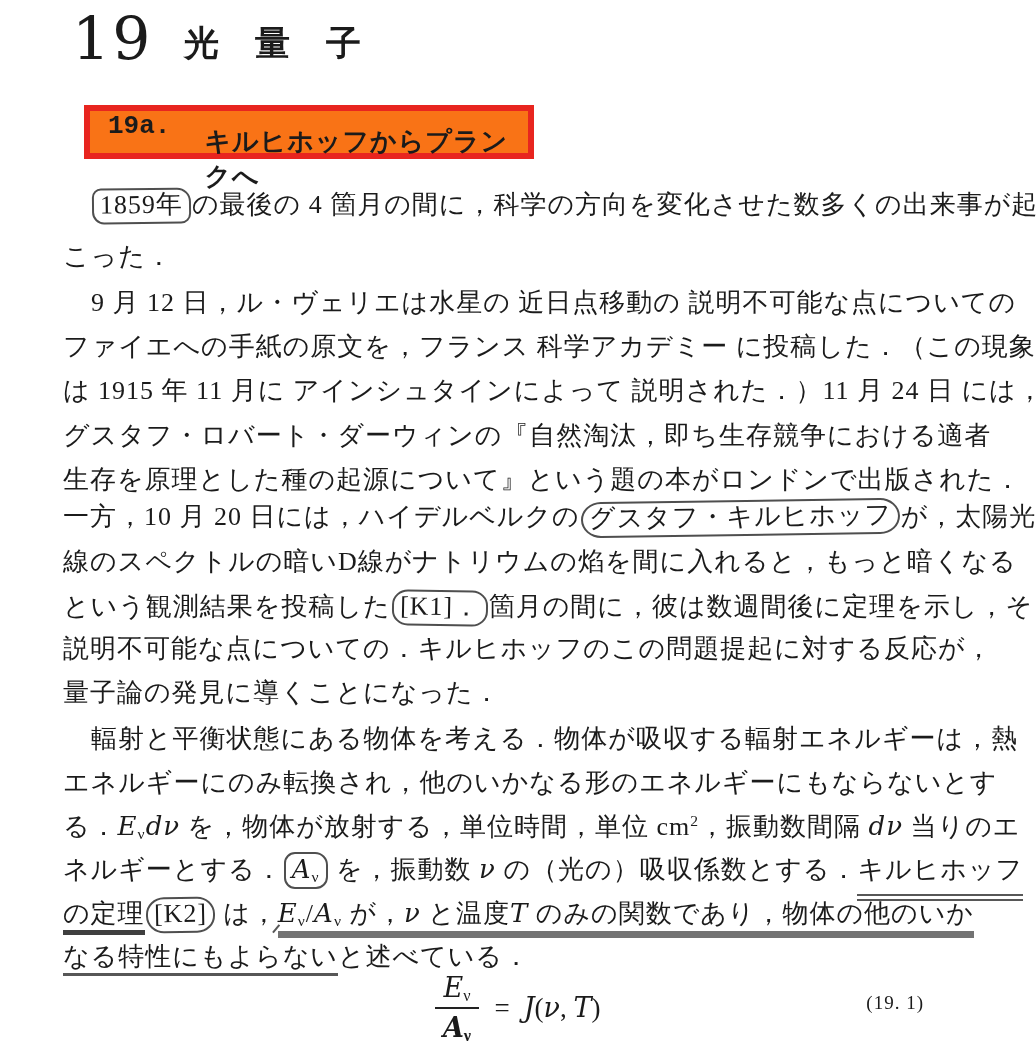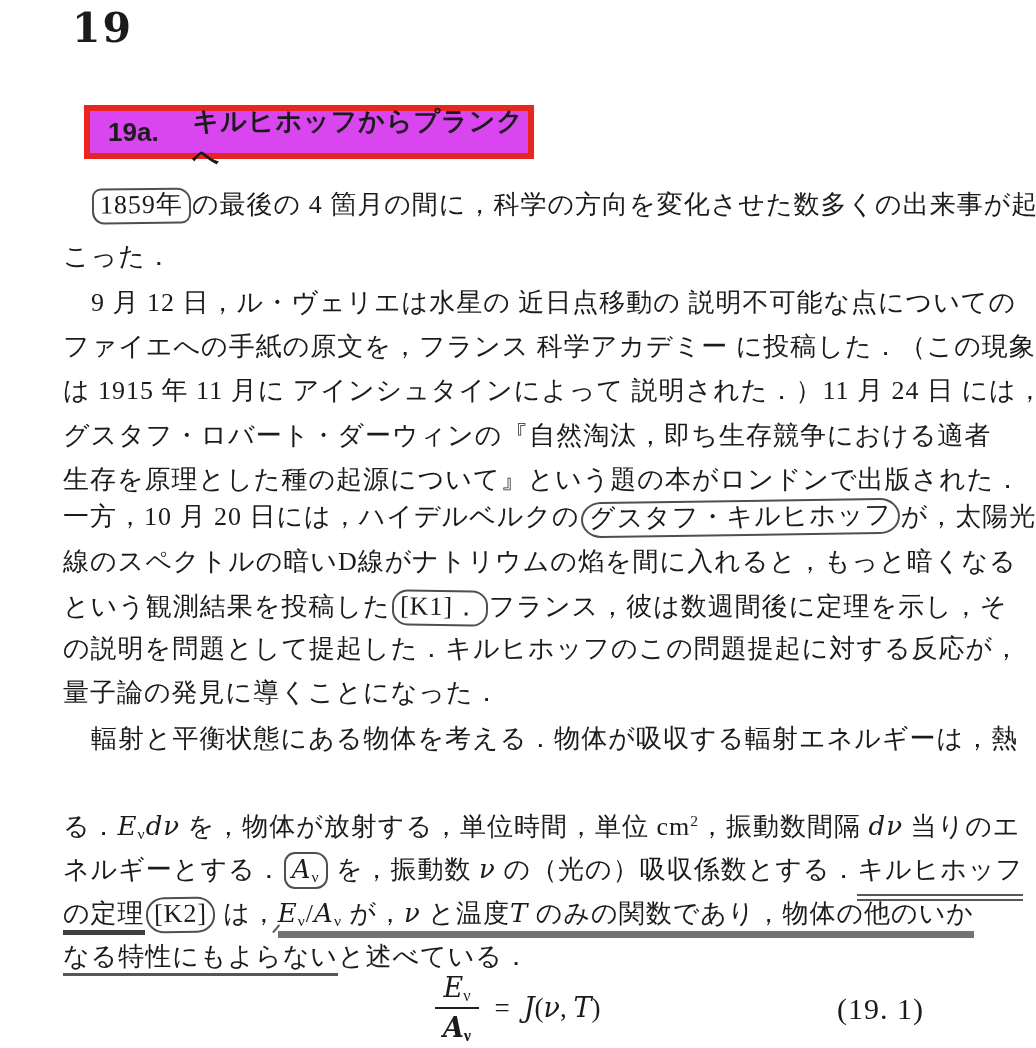--- a/index.html
+++ b/index.html
@@ -7,35 +7,35 @@
     position:relative;
     width:1036px;height:1048px;
     background:#ffffff;
     color:#1b1b1b;
     font-family:"Liberation Serif","DejaVu Serif",serif;
     overflow:hidden;
   }
   
   .chapter-number{
     position:absolute;left:72px;top:4px;
-    font-size:41px;font-weight:700;letter-spacing:2px;
+    font-size:60px;font-weight:400;letter-spacing:2px;
     font-family:"DejaVu Serif",serif;
   }
   .chapter-title{
     position:absolute;left:184px;top:20px;
     font-size:35px;font-weight:600;letter-spacing:36px;
   }
   
   .section-box{
     position:absolute;left:84px;top:105px;
     width:438px;height:42px;
     border:6px solid #e8251f;
-    display:flex;align-items:center;
-    background:#d946ef;
-    font-family:Liberation Sans, sans-serif;
+    display:flex;align-items:flex-start;
+    background:#f97316;
+    font-family:Liberation Mono, monospace;
     font-weight:bold;font-size:26px;
   }
   .section-number{margin-left:18px;}
   .section-title{margin-left:34px;letter-spacing:1px;margin-top:13px;}
   
   .tl{
     position:absolute;left:63px;width:904px;
     font-size:26px;line-height:34px;
     white-space:nowrap;
     text-align:justify;text-align-last:justify;
@@ -74,50 +74,52 @@
     position:absolute;left:0;top:972px;width:1036px;height:72px;
     display:flex;align-items:center;justify-content:center;
     font-size:27px;
   }
   .frac{display:inline-block;text-align:center;vertical-align:middle;}
   .frac .num{display:block;border-bottom:2px solid #222;padding:0 8px 3px 8px;}
   .frac .den{display:block;padding-top:3px;font-weight:bold;}
   .eq-mid{margin:0 14px 0 16px;}
   .equation-number{
     position:absolute;right:112px;top:20px;
-    font-size:30px;letter-spacing:1px;
+    font-size:19px;letter-spacing:1px;
   }
 </style>
 </head>
 <body>
 
 <div class="page">
 
   <div class="chapter-number">19</div>
+  <div class="chapter-title">光量子</div>
 
   <div class="section-box">
     <span class="section-number">19a.</span>
     <span class="section-title">キルヒホッフからプランクへ</span>
   </div>
 
   <div class="tl indent" style="top:188px"><span class="circle circle-year"><span>1859年</span></span><span>の最後の 4 箇月の間に，科学の方向を変化させた数多くの出来事が起</span></div>
   <div class="tl short" style="top:240px">こった．</div>
 
   <div class="tl indent" style="top:286px">9 月 12 日，ル・ヴェリエは水星の 近日点移動の 説明不可能な点についての</div>
   <div class="tl" style="top:330px">ファイエへの手紙の原文を，フランス 科学アカデミー に投稿した．（この現象</div>
   <div class="tl" style="top:374px">は 1915 年 11 月に アインシュタインによって 説明された．）11 月 24 日 には，</div>
   <div class="tl" style="top:419px">グスタフ・ロバート・ダーウィンの『自然淘汰，即ち生存競争における適者</div>
   <div class="tl" style="top:463px">生存を原理とした種の起源について』という題の本がロンドンで出版された．</div>
   <div class="tl" style="top:500px"><span>一方，10 月 20 日には，ハイデルベルクの</span><span class="circle circle-name"><span>グスタフ・キルヒホッフ</span></span><span>が，太陽光</span></div>
   <div class="tl" style="top:545px">線のスペクトルの暗いD線がナトリウムの焰を間に入れると，もっと暗くなる</div>
-  <div class="tl" style="top:590px"><span>という観測結果を投稿した</span><span class="circle circle-k1"><span>[K1]．</span></span><span>フランス，彼は数週間後に定理を示し，そ</span></div>
-  <div class="tl" style="top:632px">の説明を問題として提起した．キルヒホッフのこの問題提起に対する反応が，</div>
+  <div class="tl" style="top:590px"><span>という観測結果を投稿した</span><span class="circle circle-k1"><span>[K1]．</span></span><span>箇月の間に，彼は数週間後に定理を示し，そ</span></div>
+  <div class="tl" style="top:632px">説明不可能な点についての．キルヒホッフのこの問題提起に対する反応が，</div>
   <div class="tl short" style="top:676px">量子論の発見に導くことになった．</div>
 
   <div class="tl indent" style="top:722px">輻射と平衡状態にある物体を考える．物体が吸収する輻射エネルギーは，熱</div>
+  <div class="tl" style="top:766px">エネルギーにのみ転換され，他のいかなる形のエネルギーにもならないとす</div>
 
   <div class="tl" style="top:809px"><span>る．</span><i>E</i><sub>ν</sub><i>dν</i><span> を，物体が放射する，単位時間，単位 cm</span><sup>2</sup><span>，振動数間隔 </span><i>dν</i><span> 当りのエ</span></div>
 
   <div class="tl" style="top:852px"><span>ネルギーとする．</span><span class="circle circle-anu"><i>A</i><sub>ν</sub></span><span> を，振動数 </span><i>ν</i><span> の（光の）吸収係数とする．</span><span class="hand-u-double"><span>キルヒホッフ</span></span></div>
 
   <div class="tl" style="top:896px"><span class="hand-u-thick"><span>の定理</span></span><span class="circle circle-k2"><span>[K2]</span></span><span> は，</span><span class="hand-u-long"><i>E</i><sub>ν</sub><span>/</span><i>A</i><sub>ν</sub><span> が，</span><i>ν</i><span> と温度</span><i>T</i><span> のみの関数であり，物体の他のいか</span></span></div>
 
   <div class="tl short" style="top:940px"><span class="hand-u"><span>なる特性にもよらない</span></span><span>と述べている．</span></div>
 
   <div class="equation-row">

